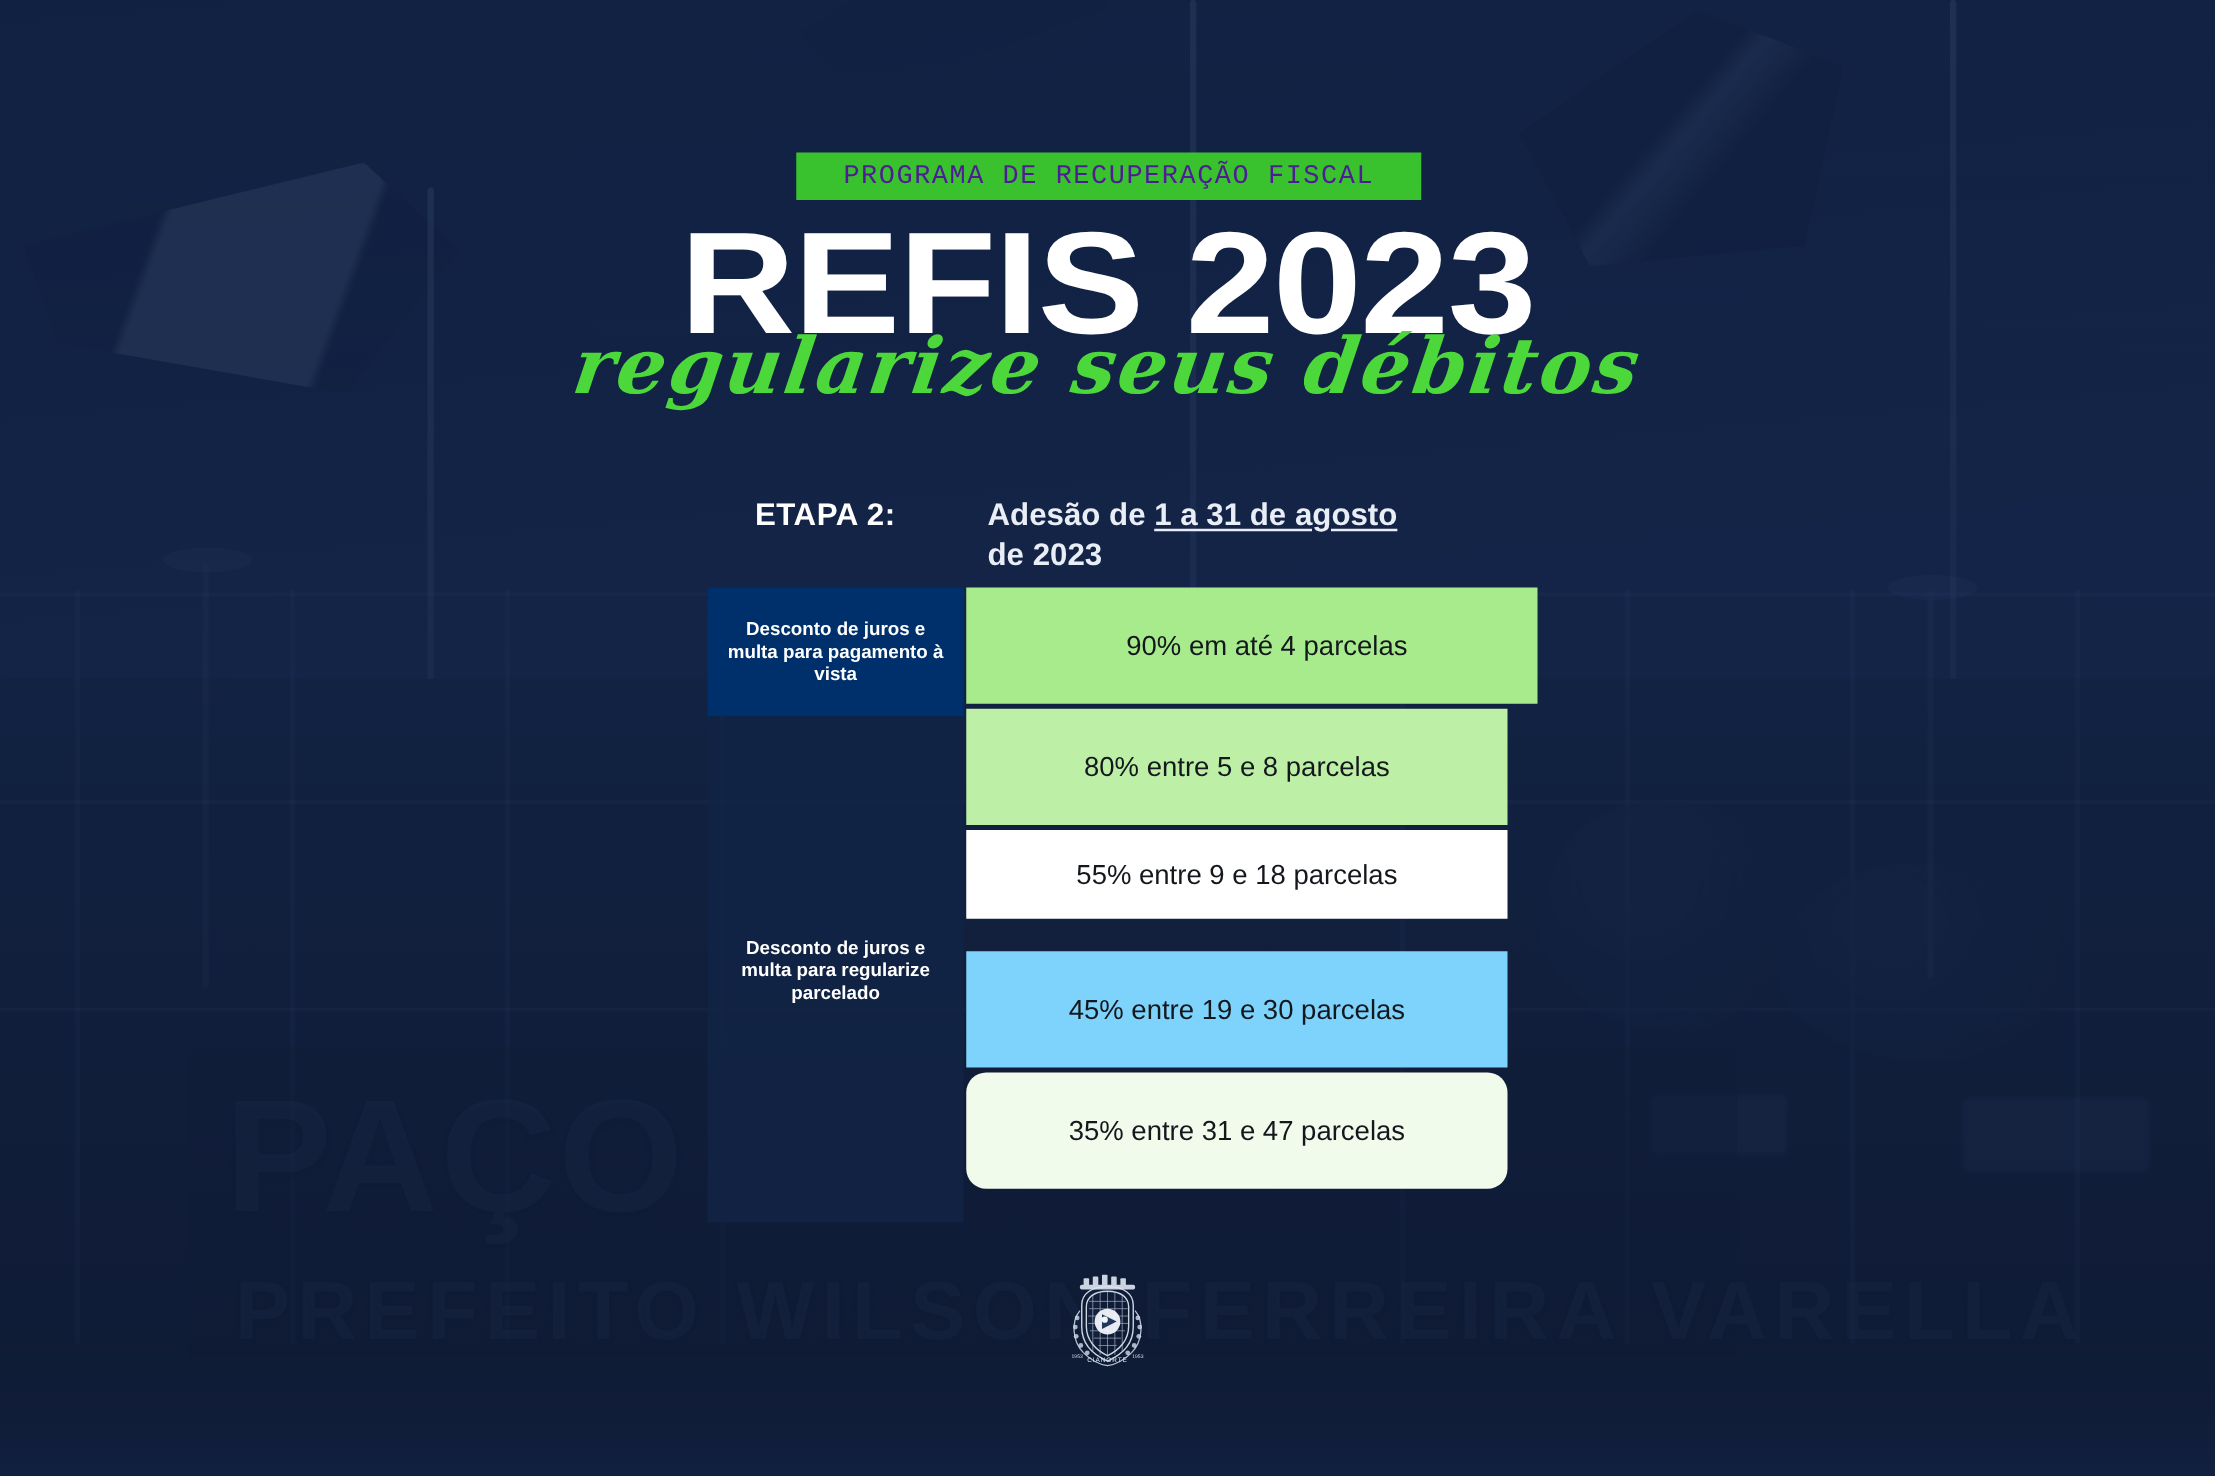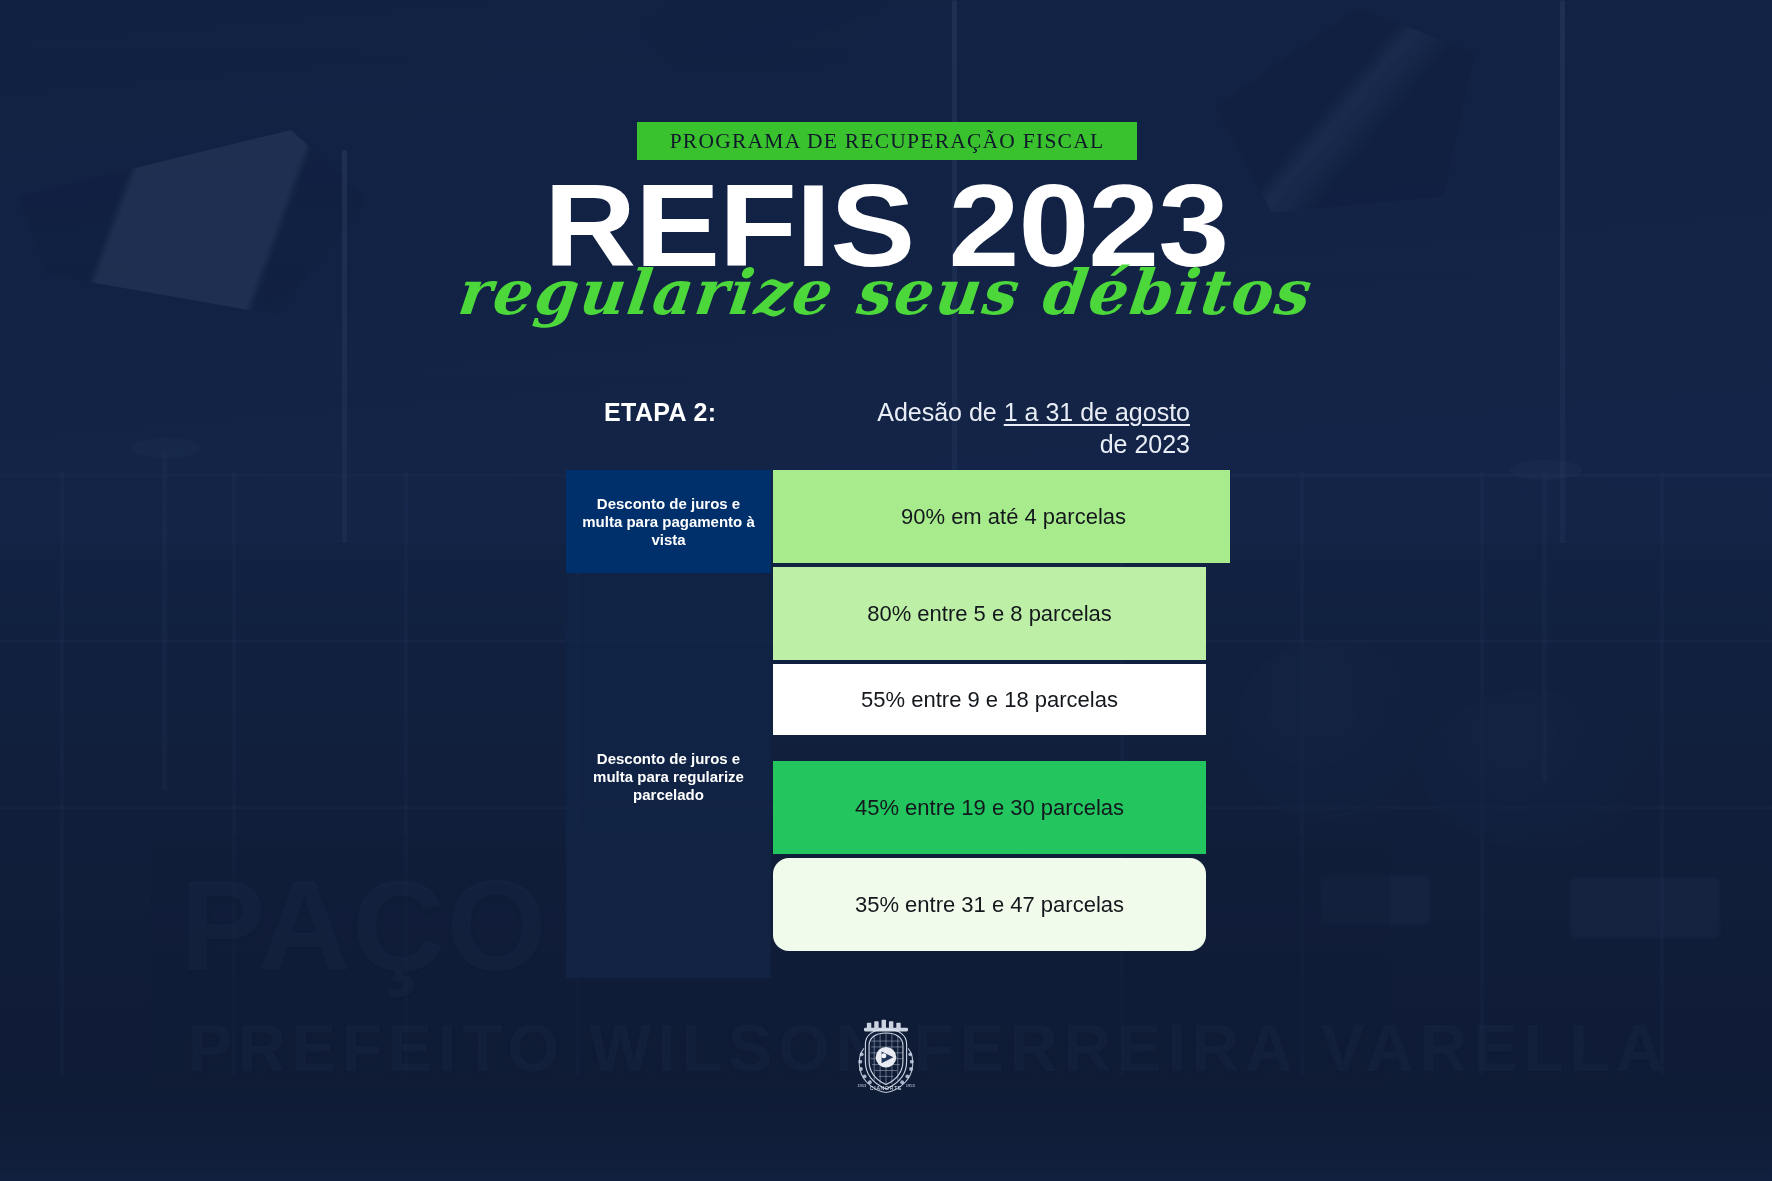--- a/index.html
+++ b/index.html
@@ -86,22 +86,22 @@
   }
 
   
   .content{position:absolute;inset:0;}
 
   .badge{
     position:absolute;left:637px;top:122px;width:500px;height:38px;
     background:#3ac22e;display:flex;align-items:center;justify-content:center;
   }
   .badge span{
-    color:#0f172a;font-size:21.5px;font-weight:400;letter-spacing:1.25px;
-    font-family:Liberation Serif, serif;
+    color:#4c1d95;font-size:21.5px;font-weight:400;letter-spacing:1.25px;
+    font-family:Liberation Mono, monospace;
   }
 
   .title{
     position:absolute;left:0;top:168px;width:1772px;text-align:center;
     color:#ffffff;font-size:116px;font-weight:bold;letter-spacing:-1px;
     line-height:1;font-family:"Liberation Sans",sans-serif;
     transform:scaleX(1.1);
   }
 
   .script{
@@ -112,22 +112,22 @@
     transform:skewX(-8deg);
   }
 
   .stage-row{position:absolute;left:0;top:398px;width:1772px;height:70px;}
   .etapa{
     position:absolute;left:604px;top:0;width:160px;
     color:#ffffff;font-size:25px;font-weight:bold;letter-spacing:.4px;
     font-family:"Liberation Sans",sans-serif;
   }
   .adesao{
-    position:absolute;left:790px;top:-2px;width:400px;text-align:right;
-    color:#e9eef6;font-size:25px;font-weight:400;line-height:1.28;
+    position:absolute;left:790px;top:-2px;width:400px;text-align:left;
+    color:#e9eef6;font-size:25px;font-weight:700;line-height:1.28;
     font-family:"Liberation Sans",sans-serif;
   }
   .adesao u{text-decoration:underline;text-underline-offset:3px;}
 
   
   .tbl{position:absolute;left:566px;top:470px;width:640px;height:508px;}
   .col-left{position:absolute;left:0;top:0;width:205px;height:100%;}
   .cell-lbl{
     position:absolute;left:0;width:205px;
     display:flex;align-items:center;justify-content:center;text-align:center;
@@ -140,21 +140,21 @@
   .col-right{position:absolute;left:207px;top:0;width:433px;height:100%;}
   .cell-val{
     position:absolute;left:0;width:433px;
     display:flex;align-items:center;justify-content:center;text-align:center;
     color:#14181d;font-size:22px;font-weight:500;
     font-family:"Liberation Sans",sans-serif;
   }
   .v1{top:0;height:93px;background:#a8eb8d;padding-left:24px;}
   .v2{top:97px;height:93px;background:#bdf0a6;}
   .v3{top:194px;height:71px;background:#ffffff;}
-  .v4{top:291px;height:93px;background:#22c55e;}
+  .v4{top:291px;height:93px;background:#7dd3fc;}
   .v5{top:388px;height:93px;background:#f1fbec;border-radius:16px;}
 
   
   .footer{position:absolute;left:0;top:1018px;width:1772px;height:80px;
           display:flex;align-items:center;justify-content:center;gap:14px;}
   .crest{width:74px;height:78px;flex:0 0 auto;}
   .foot-txt{display:flex;flex-direction:column;line-height:1;color:#fff;}
   .foot-1{font-size:20px;font-weight:bold;letter-spacing:1.2px;
           font-family:"Liberation Sans",sans-serif;}
   .foot-2{font-size:34px;font-weight:bold;letter-spacing:.4px;margin-top:3px;

